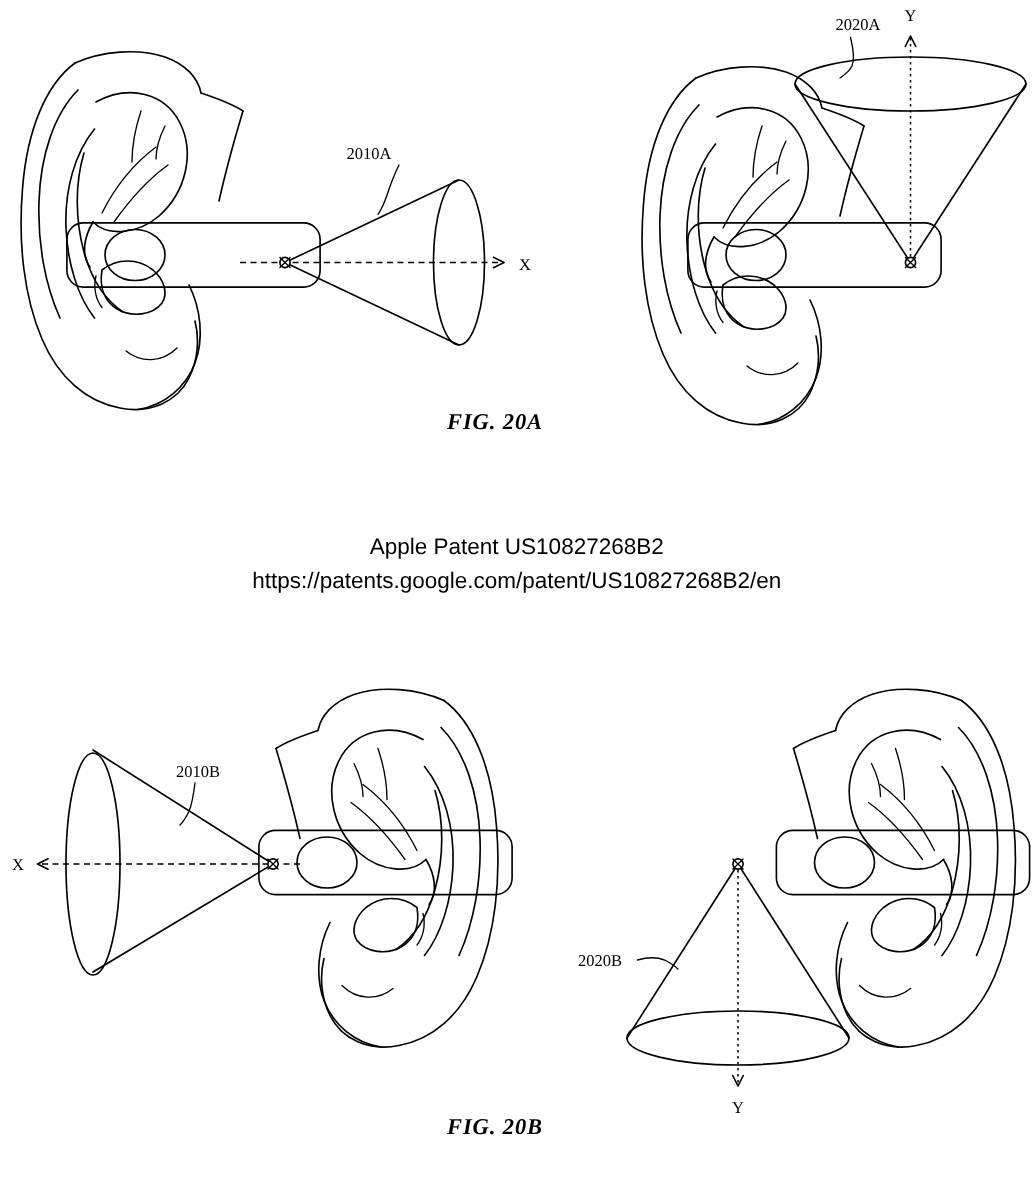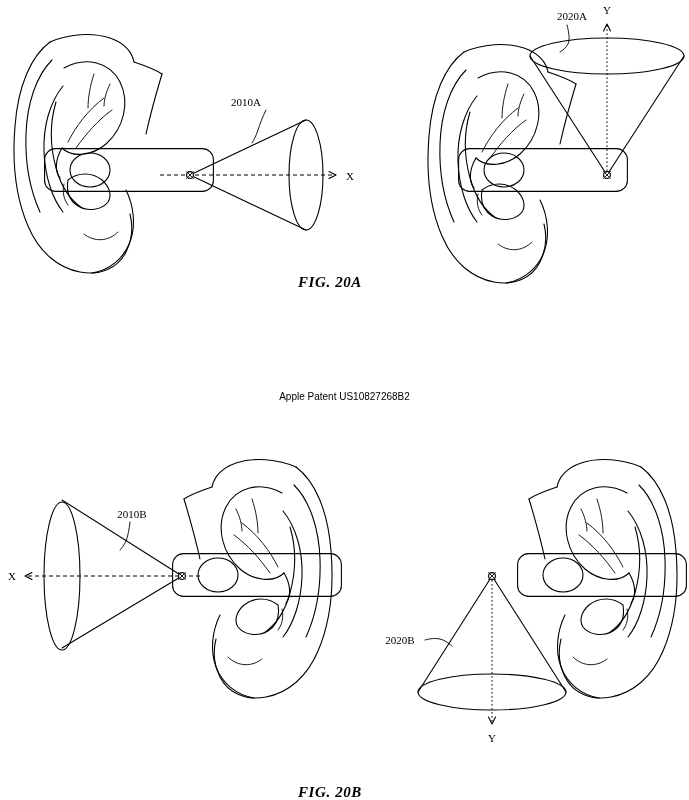--- a/index.html
+++ b/index.html
@@ -33,30 +33,29 @@
     width: 660px;
     text-align: center;
     font-family: "Liberation Serif", serif;
     font-style: italic;
     font-weight: bold;
     font-size: 15px;
     letter-spacing: 0.6px;
     color: #000;
   }
   #caption-20a { top: 274px; }
-  #caption-20b { top: 784px; }
+  #caption-20b { top: 744px; }
   .credit {
     position: absolute;
     width: 689px;
     text-align: center;
     font-family: "Liberation Sans", sans-serif;
-    font-size: 10px;
+    font-size: 15px;
     color: #000;
     line-height: 19px;
-    margin-top: 32px;
   }
   #credit-title { top: 355px; }
   #credit-url { top: 378px; }
   .ref-label {
     font-family: "Liberation Serif", serif;
     font-size: 11px;
     fill: #000;
   }
   .axis-label {
     font-family: "Liberation Serif", serif;
@@ -275,16 +274,17 @@
 
       <text class="axis-label" x="492" y="742" text-anchor="middle">Y</text>
     </g>
 
   </svg>
 
   <div class="caption" id="caption-20a">FIG. 20A</div>
 
   <div class="credit" id="credit-title">Apple Patent US10827268B2</div>
 
+  <div class="credit" id="credit-url">https://patents.google.com/patent/US10827268B2/en</div>
 
   <div class="caption" id="caption-20b">FIG. 20B</div>
 
 </div>
 
 </body></html>

